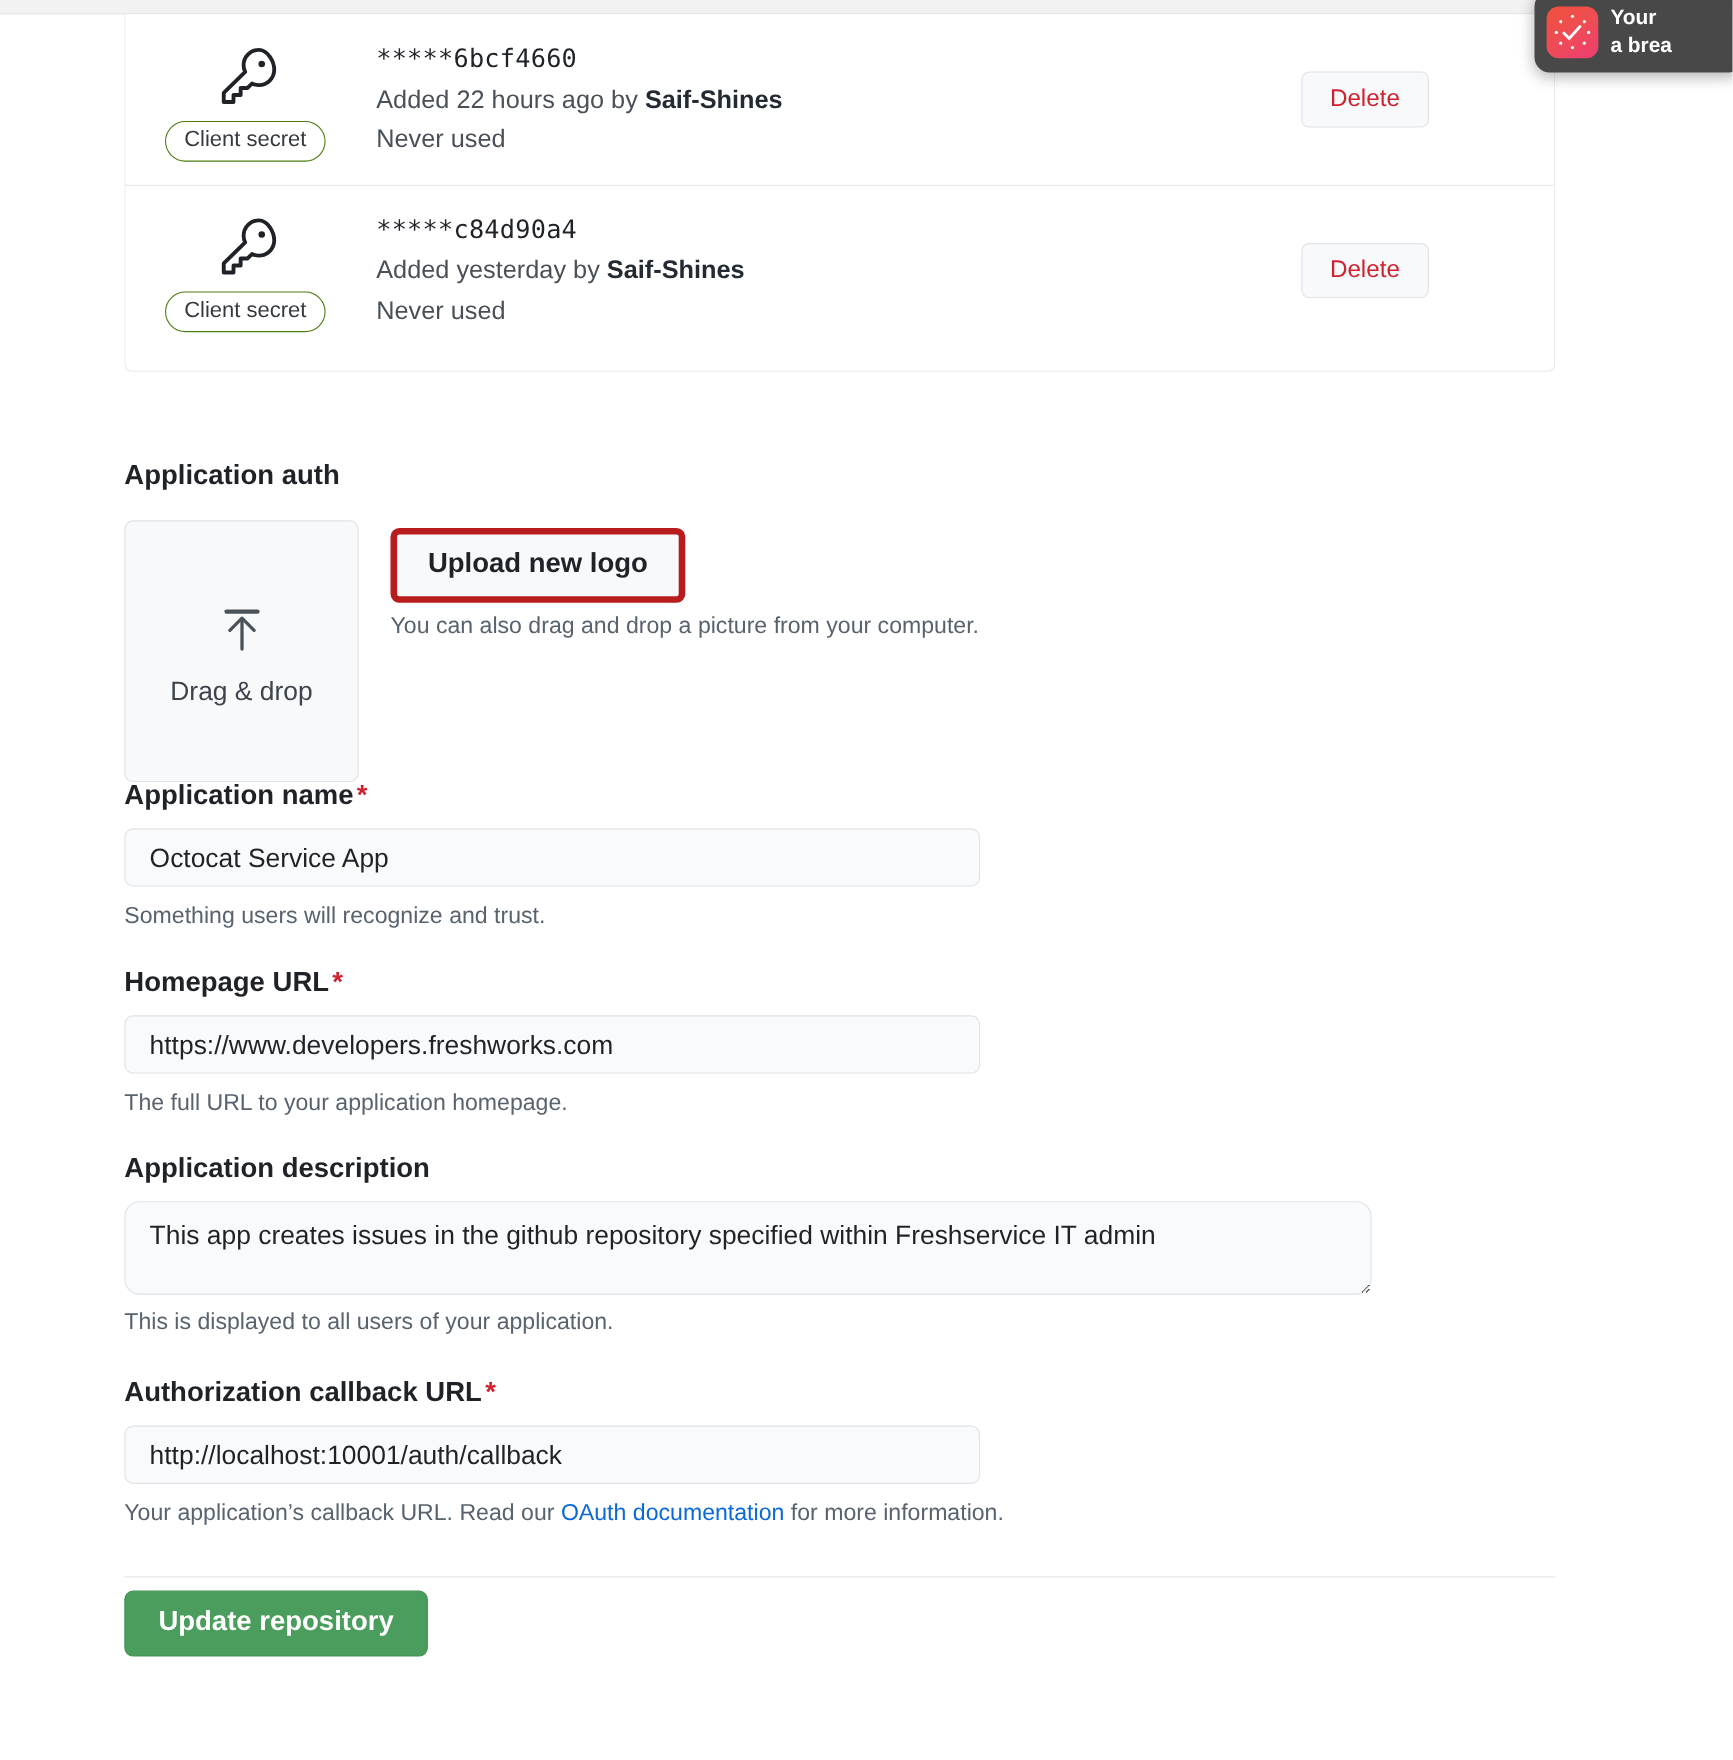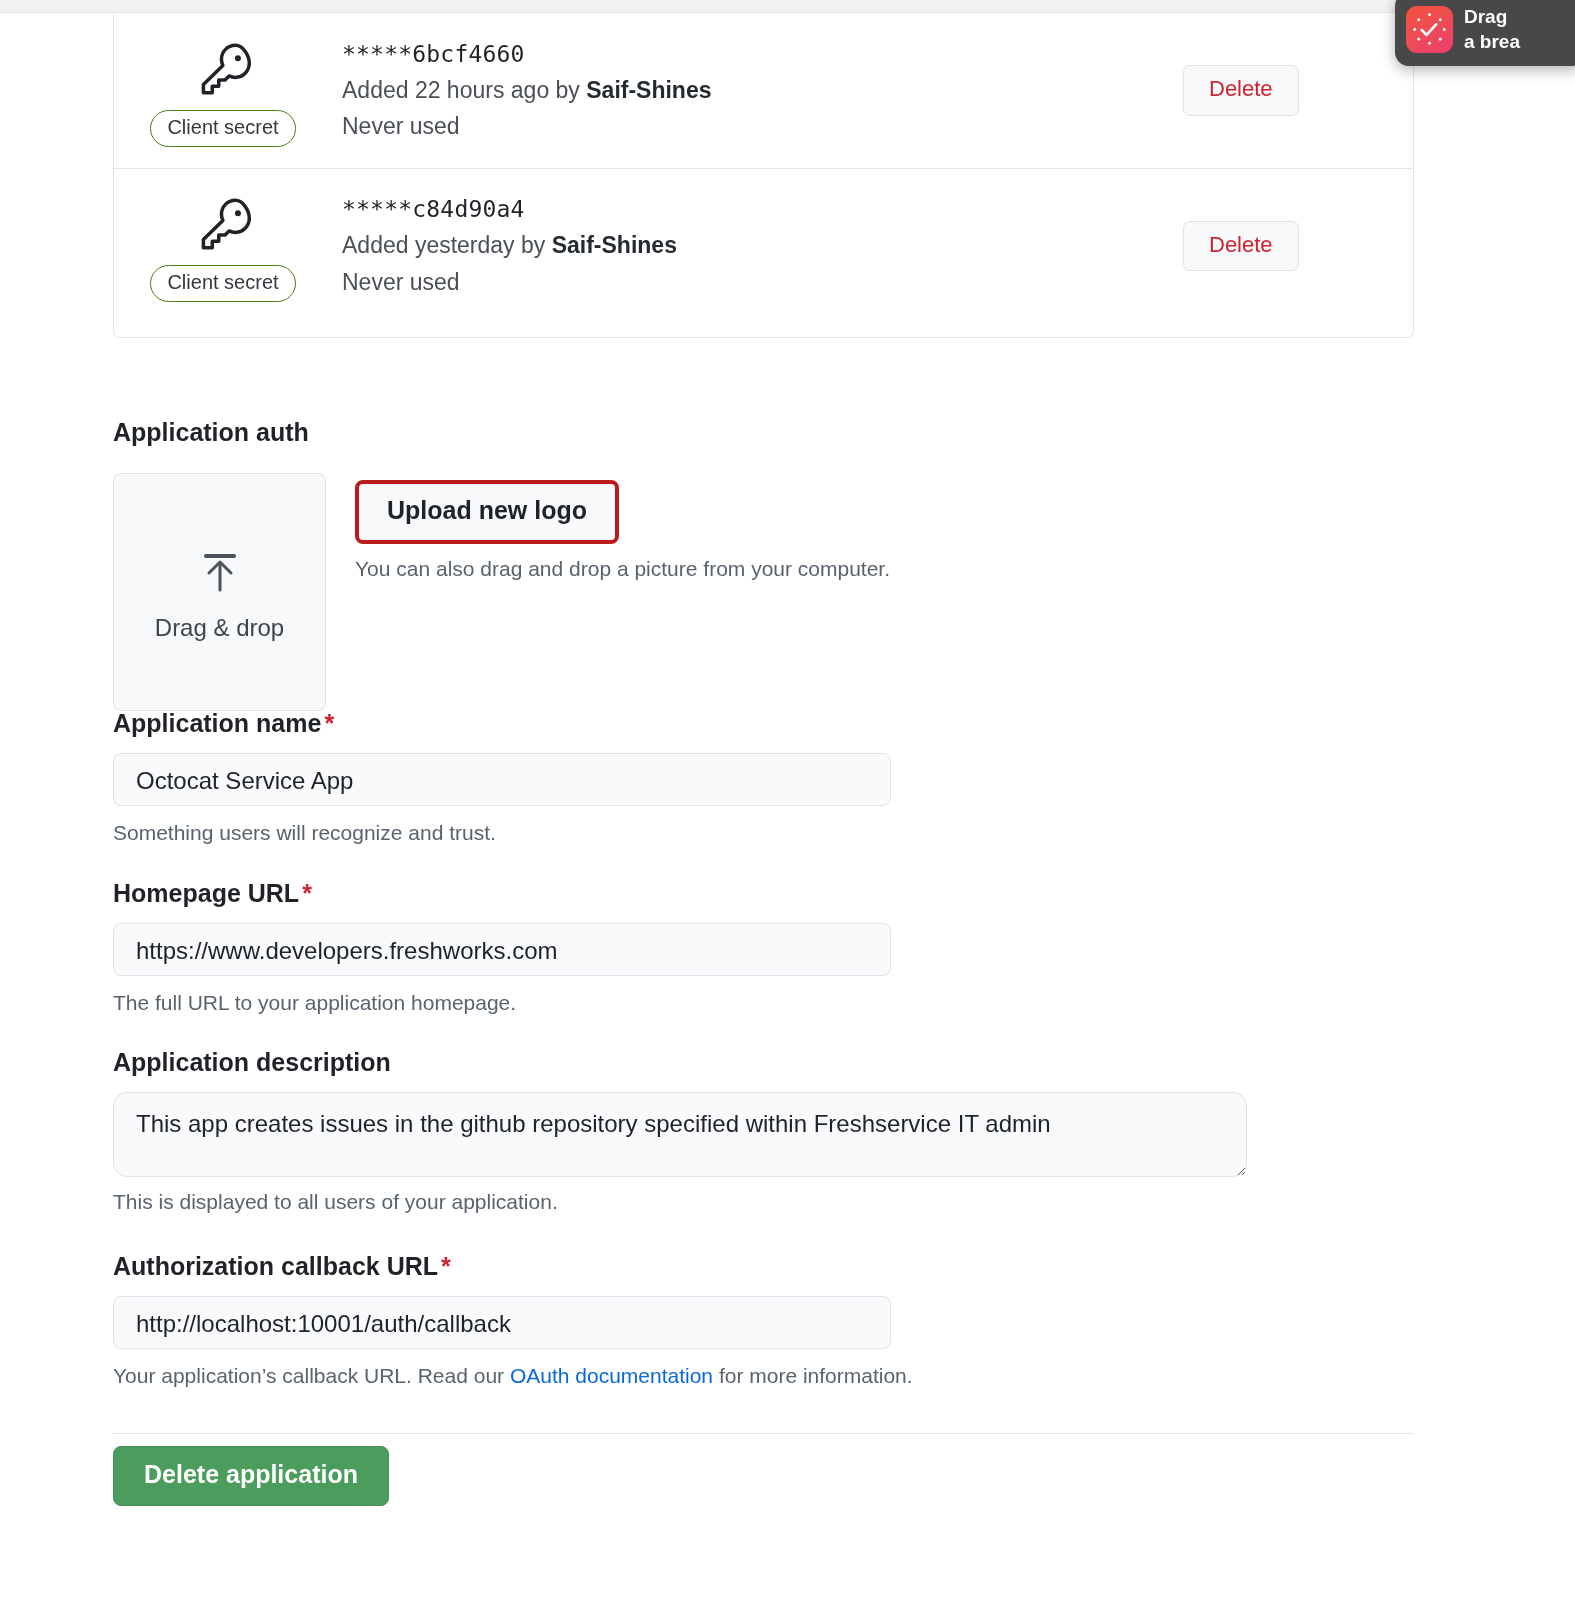--- a/index.html
+++ b/index.html
@@ -183,21 +183,21 @@
     flex-direction: column;
     align-items: center;
     justify-content: center;
     gap: 12px;
     cursor: pointer;
   }
   .dropzone-label { font-size: 24px; color: #3e444c; }
   .btn-upload {
     position: absolute;
     left: 242px; top: 7px;
-    border: 4px solid #b91c1c;
+    border: 6px solid #b91c1c;
     border-radius: 8px;
     background: #f8f9fb;
     color: #1f2328;
     font-size: 25px;
     font-weight: 700;
     font-family: "Liberation Sans", sans-serif;
     padding: 13px 28px 15px;
     cursor: pointer;
     white-space: nowrap;
     line-height: 1.1;
@@ -301,21 +301,21 @@
         <circle cx="39" cy="24" r="1.5"></circle>
           <circle cx="35" cy="34" r="1.5"></circle>
         <circle cx="24" cy="38" r="1.5"></circle>
           <circle cx="13" cy="34" r="1.5"></circle>
         <circle cx="9" cy="24" r="1.5"></circle>
           <circle cx="13" cy="14" r="1.5"></circle>
       </g>
     </svg>
   </div>
   <div>
-    <div class="toast-text">Drag</div>
+    <div class="toast-text">Your</div>
     <div class="toast-text">a brea</div>
   </div>
 </div>
 
 <div class="form-area">
 
   <div class="section-title" style="left:113px; top:418px;">Application auth</div>
 
   <div class="logo-block">
     <div class="dropzone">
@@ -350,14 +350,14 @@
     <div class="help-text" style="margin-top:11px;">This is displayed to all users of your application.</div>
   </div>
 
   <div style="position:absolute; left:113px; top:1252px;">
     <div class="field-label"><span>Authorization callback URL</span><span class="req">*</span></div>
     <input class="text-input" style="margin-top: 15px;" value="http://localhost:10001/auth/callback">
     <div class="help-text" style="margin-top:13px;"><span>Your application’s callback URL. Read our </span><a href="#">OAuth documentation</a><span> for more information.</span></div>
   </div>
 
   <div class="divider"></div>
-  <button class="btn-update">Delete application</button>
+  <button class="btn-update">Update repository</button>
 </div>
 
 </body></html>

